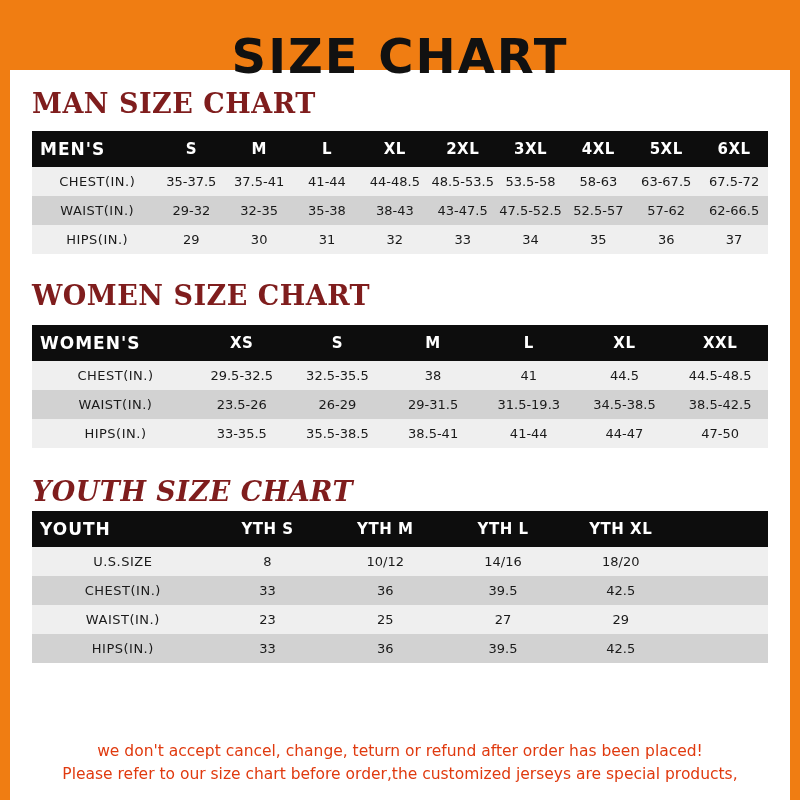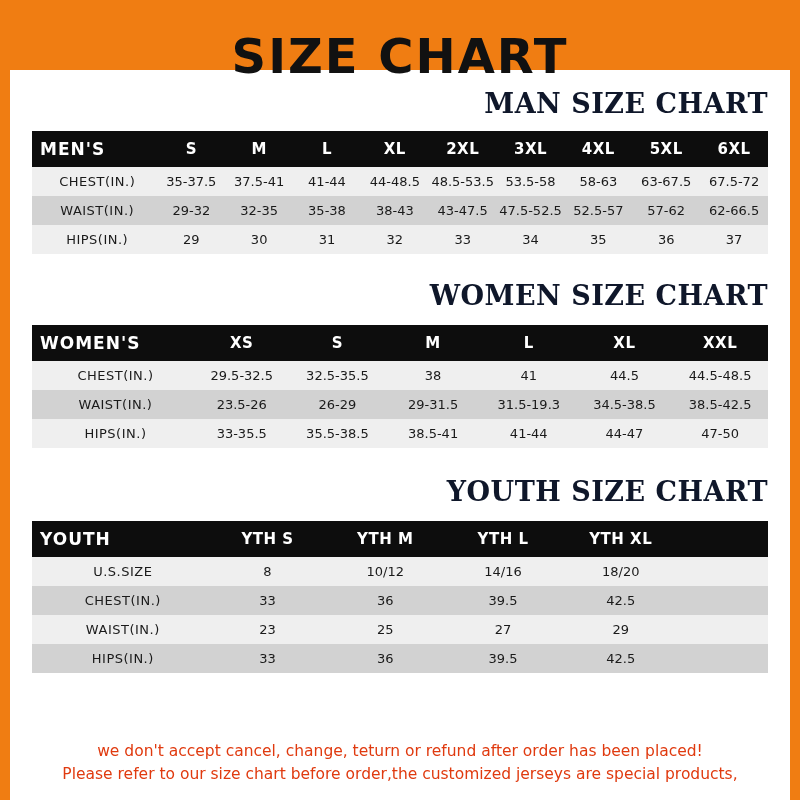--- a/index.html
+++ b/index.html
@@ -36,30 +36,30 @@
     font-size: 48px;
     letter-spacing: 2px;
     color: #111111;
     line-height: 1;
     margin-top: 41px;
   }
   .content {
     padding: 0 22px;
   }
   .section-title {
-    text-align: right;
+    text-align: left;
     font-family: "DejaVu Serif", serif;
     font-weight: bold;
     font-size: 27px;
-    color: #0f172a;
+    color: #7f1d1d;
     letter-spacing: 0.5px;
   }
   .sec-man .section-title { margin: 18px 0 12px; }
   .sec-women .section-title { margin: 26px 0 14px; }
-  .sec-youth .section-title { margin: 28px 0 14px; }
+  .sec-youth .section-title { margin: 28px 0 4px; font-style: italic; }
 
   table.size {
     width: 100%;
     border-collapse: collapse;
     table-layout: fixed;
   }
   table.size th, table.size td {
     text-align: center;
     font-size: 13px;
     color: #1a1a1a;

